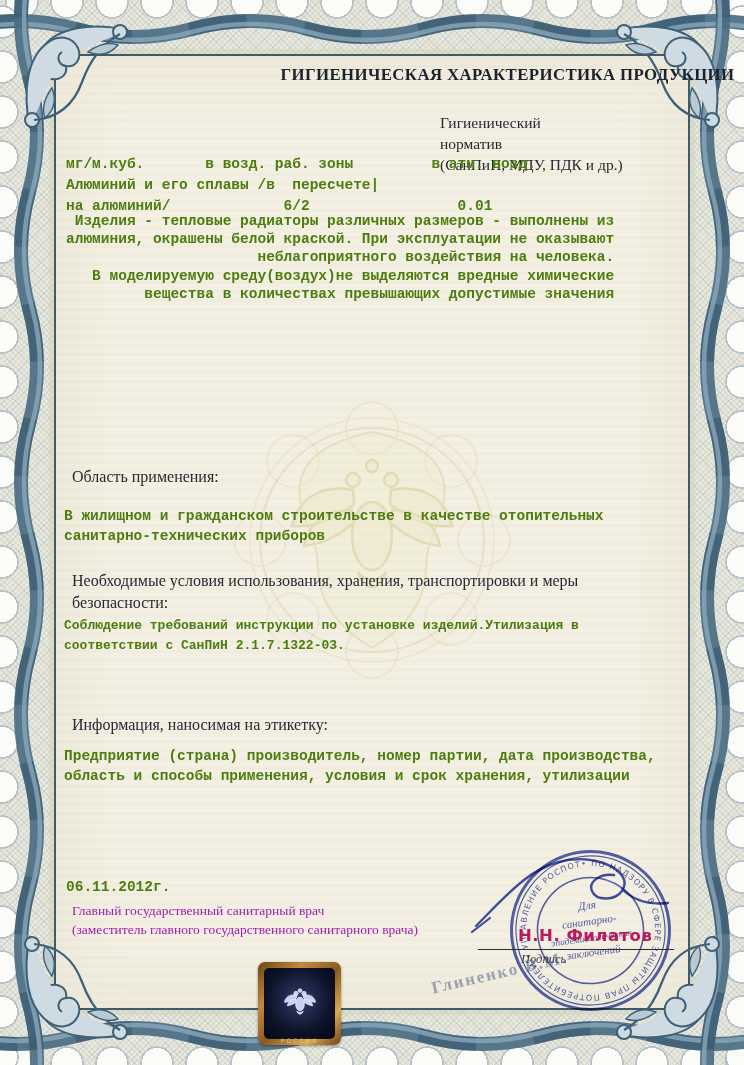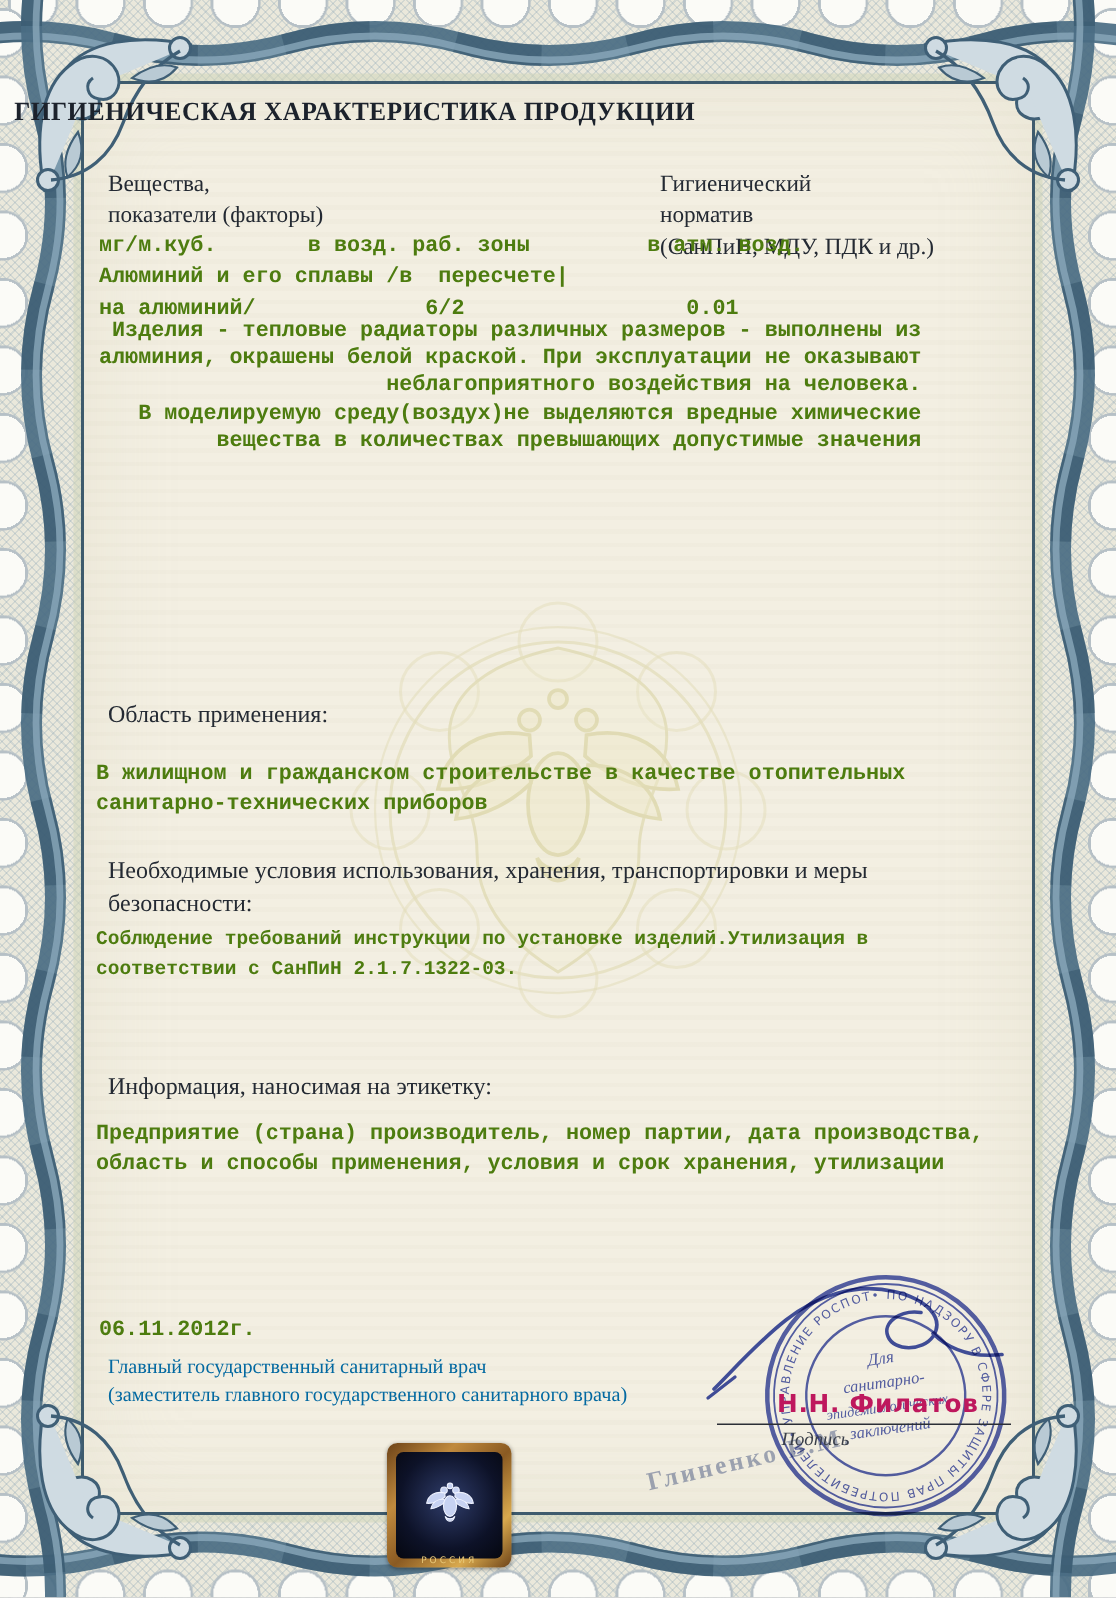--- a/index.html
+++ b/index.html
@@ -44,36 +44,36 @@
   .corner.br{right:20px;bottom:21px;transform:scale(-1,-1);}
 
   .watermark{position:absolute;left:222px;top:380px;opacity:.55;z-index:2;}
 
   
   .txt{position:absolute;z-index:8;}
   .serif{font-family:"Liberation Serif",serif;}
   .mono{font-family:"Liberation Mono","DejaVu Sans Mono",monospace;font-weight:700;
         color:#4d7c0f;white-space:pre;}
   .ws{white-space:pre-line;}
-  .title{left:0;right:0;top:64px;text-align:left;font-weight:bold;font-size:17.5px;
+  .title{left:0;right:0;top:64px;text-align:right;font-weight:bold;font-size:17.5px;
          letter-spacing:.4px;color:#1c222c;}
   .title span{display:inline-block;transform:scaleX(.96);}
   .th-left{left:72px;top:112px;font-size:15.5px;line-height:21px;}
   .th-right{left:440px;top:112px;width:250px;text-align:left;font-size:15.5px;line-height:21px;}
   .grid{left:66px;top:154px;font-size:14.5px;line-height:21px;}
   .desc{left:66px;top:212px;font-size:14.5px;line-height:18.2px;text-align:right;}
   .h-scope{left:72px;top:468px;font-size:16px;}
   .t-scope{left:64px;top:507px;font-size:14.5px;line-height:19.5px;}
   .h-cond{left:72px;top:570px;font-size:16px;line-height:22px;}
   .t-cond{left:64px;top:616px;font-size:13px;line-height:19.5px;}
   .h-info{left:72px;top:716px;font-size:16px;}
   .t-info{left:64px;top:747px;font-size:14.5px;line-height:19.5px;}
   .h-valid{left:72px;top:855px;font-size:16px;}
   .t-date{left:66px;top:879px;font-size:14.5px;}
-  .official{left:72px;top:902px;font-size:13.5px;line-height:18.5px;color:#0369a1;}
+  .official{left:72px;top:902px;font-size:13.5px;line-height:18.5px;color:#a21caf;}
 
   
   .stamp{position:absolute;left:503px;top:843px;z-index:9;mix-blend-mode:multiply;
          transform:rotate(-8deg);opacity:.88;}
   .signature{position:absolute;left:470px;top:848px;z-index:10;mix-blend-mode:multiply;}
   .sig-name{position:absolute;left:518px;top:926px;z-index:11;
     font-family:"DejaVu Sans","Liberation Sans",sans-serif;font-weight:700;
     font-size:16.5px;letter-spacing:.5px;color:#be185d;}
   .sig-line{position:absolute;left:478px;top:949px;width:196px;border-top:1.6px solid #2b2e36;z-index:11;}
   .sig-caption{position:absolute;left:521px;top:952px;font-style:italic;font-size:12.5px;
@@ -194,22 +194,20 @@
       <path d="M130,130 C104,130 86,144 82,166 C102,164 120,154 132,142 Z"></path>
       <path d="M170,130 C196,130 214,144 218,166 C198,164 180,154 168,142 Z"></path>
       <ellipse cx="150" cy="156" rx="20" ry="34"></ellipse>
       <path d="M136,192 C142,212 158,212 164,192 C158,202 142,202 136,192 Z"></path>
     </g>
   </svg>
 
   <div class="txt title serif">
     <span>ГИГИЕНИЧЕСКАЯ ХАРАКТЕРИСТИКА ПРОДУКЦИИ</span>
   </div>
-  <div class="txt th-left serif ws">Вещества,
-показатели (факторы)</div>
   <div class="txt th-right serif ws">Гигиенический
 норматив
 (СанПиН, МДУ, ПДК и др.)</div>
 
   <div class="txt mono grid">мг/м.куб.       в возд. раб. зоны         в атм. возд.
 Алюминий и его сплавы /в  пересчете|
 на алюминий/             6/2                 0.01</div>
   <div class="txt mono desc"> Изделия - тепловые радиаторы различных размеров - выполнены из
 алюминия, окрашены белой краской. При эксплуатации не оказывают
 неблагоприятного воздействия на человека.

